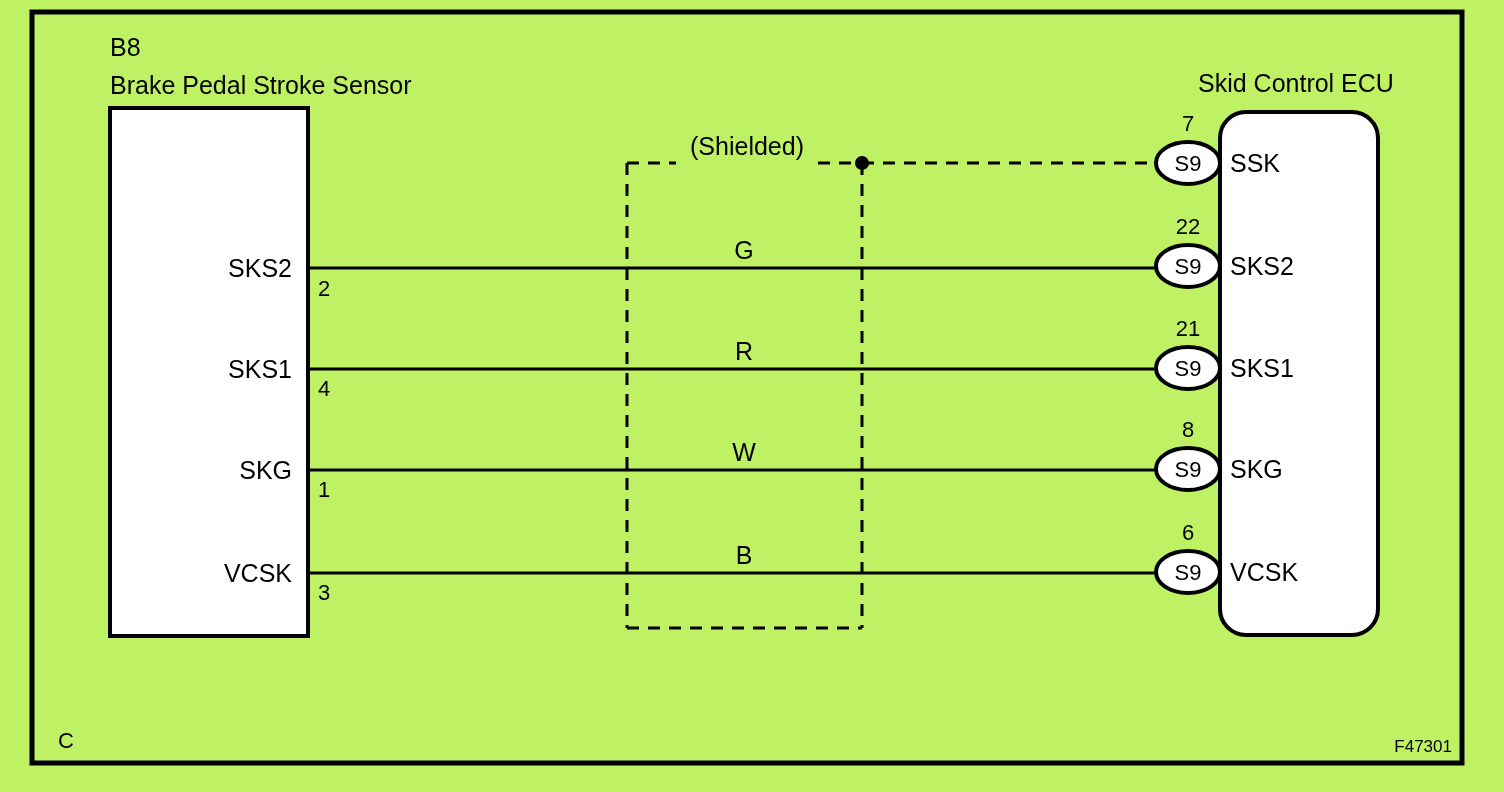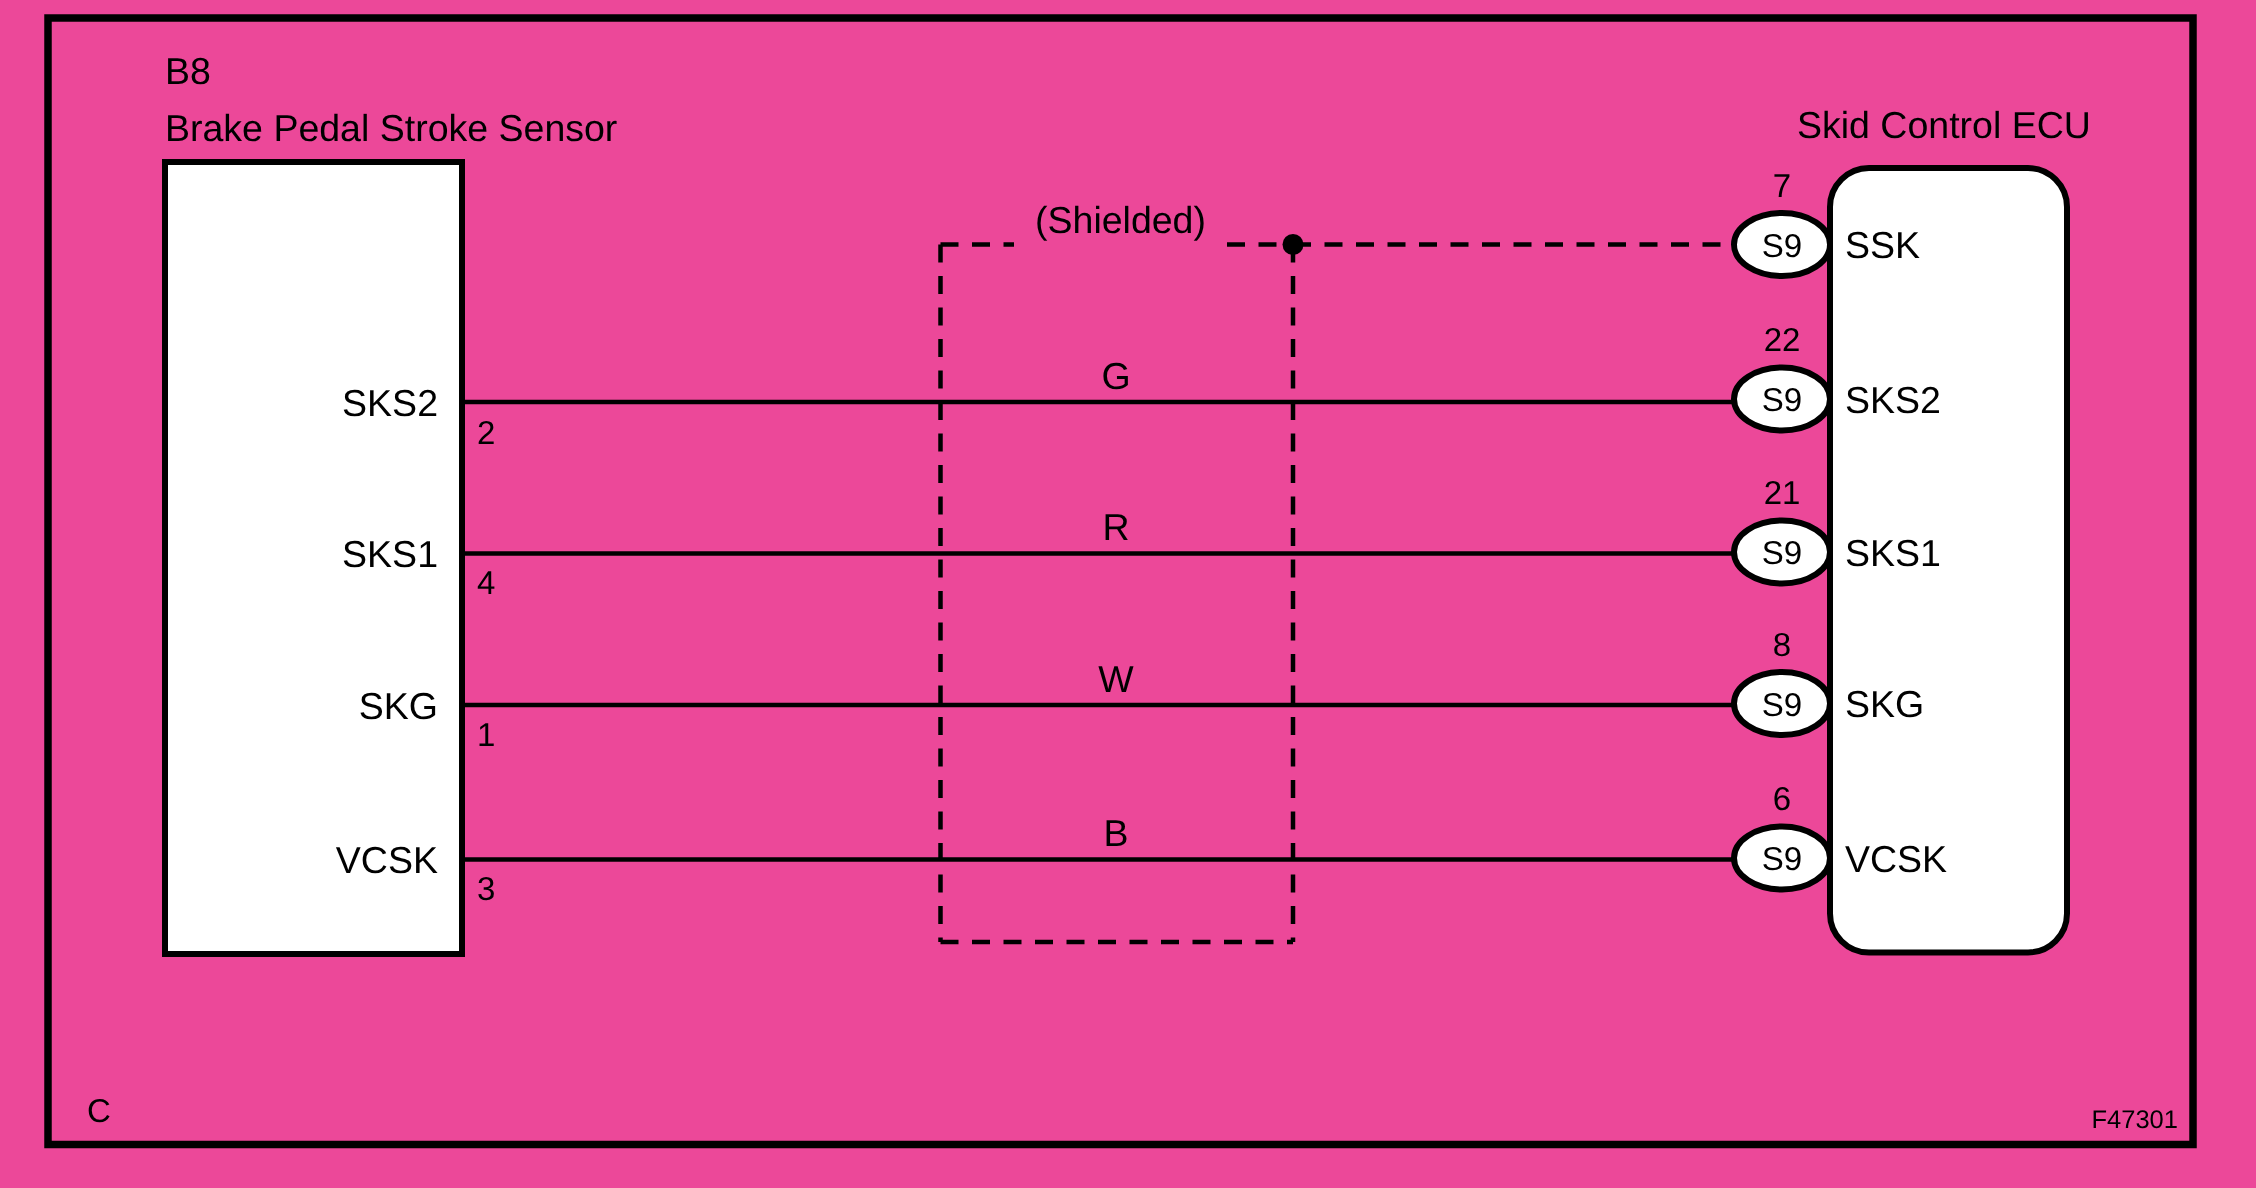--- a/index.html
+++ b/index.html
@@ -9,21 +9,21 @@
     background: #ffffff;
   }
   body {
     font-family: "Liberation Sans", sans-serif;
     color: #000000;
   }
   #page {
     position: relative;
     width: 1504px;
     height: 792px;
-    background: #ec4899;
+    background: #bef264;
     overflow: hidden;
   }
   #diagram-svg {
     position: absolute;
     left: 0;
     top: 0;
     width: 1504px;
     height: 792px;
   }
   .txt {

